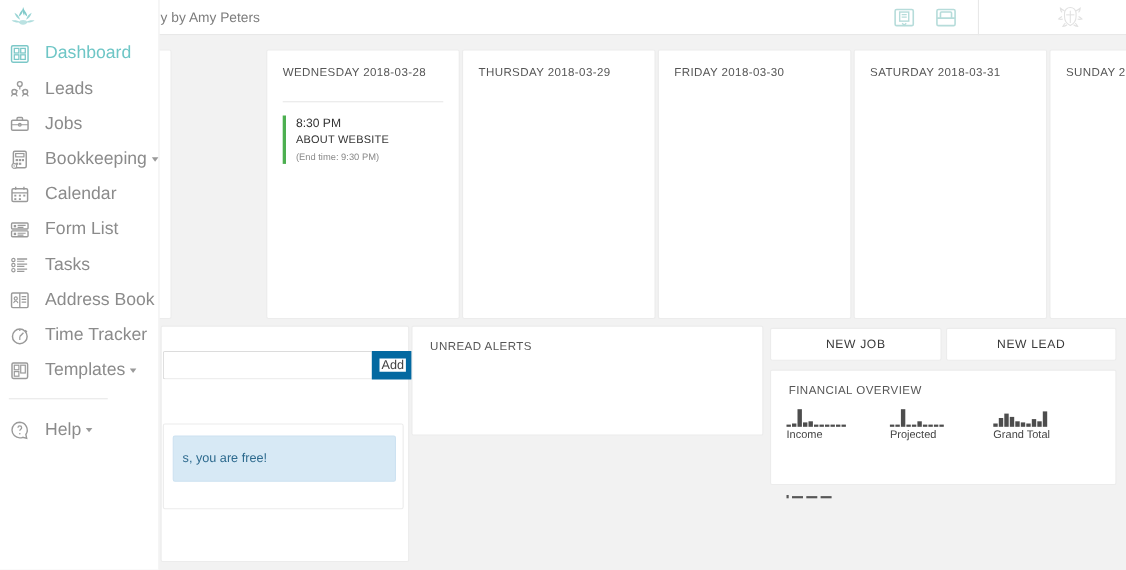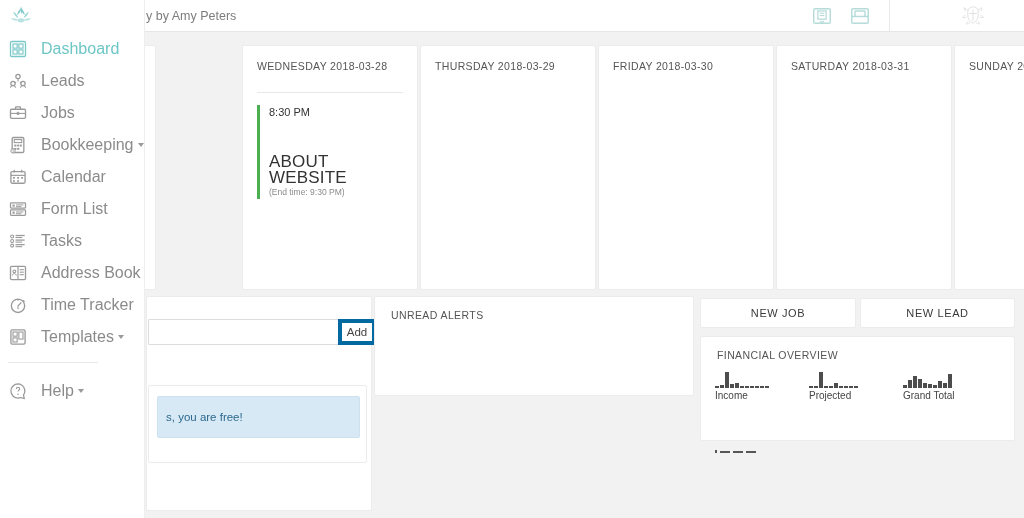--- a/index.html
+++ b/index.html
@@ -45,21 +45,21 @@
     padding: 14px 0 0 14px; white-space: nowrap;
   }
   .event {
     margin: 20px 14px 0 14px; padding-top: 12px;
     border-top: 1px solid #e8e8e8;
   }
   .event-inner {
     border-left: 3px solid #ec4899; padding-left: 9px;
   }
   .ev-time { font-size: 11px; color: #333; line-height: 15px; }
-  .ev-title { font-size: 17px; color: #333; line-height: 16px; letter-spacing: .2px; margin-top: 34px; }
+  .ev-title { font-size: 10px; color: #333; line-height: 16px; letter-spacing: .2px; }
   .ev-end { font-size: 8.5px; color: #8a8a8a; line-height: 13px; }
 
   
   .card {
     position: absolute; background: #ffffff;
     border: 1px solid #ececec; border-radius: 2px;
   }
   .card-title {
     font-size: 10.5px; color: #555; letter-spacing: .4px;
     padding: 12px 0 0 16px;
@@ -70,21 +70,21 @@
   }
 
   
   .addrow { position: absolute; left: 1px; top: 22px; height: 26px; display: flex; }
   .addinput {
     width: 190px; height: 26px; border: 1px solid #dcdcdc; border-right: none;
     background: #fff; font-size: 11.5px; padding: 0 8px; color: #444;
     border-radius: 2px 0 0 2px; outline: none;
   }
   .addbtn {
-    width: 38px; height: 26px; border: 4px solid #0369a1; background: #fff;
+    width: 38px; height: 26px; border: 7px solid #0369a1; background: #fff;
     font-size: 11.5px; color: #444; cursor: pointer; border-radius: 0 2px 2px 0;
   }
   .innerbox {
     position: absolute; left: 1px; top: 88px; width: 219px; height: 78px;
     border: 1px solid #ececec; background: #fff; border-radius: 2px;
   }
   .infobar {
     position: absolute; left: 8px; top: 10px; width: 203px; height: 42px;
     background: #d7e9f5; border: 1px solid #cde2f1; border-radius: 2px;
   }

